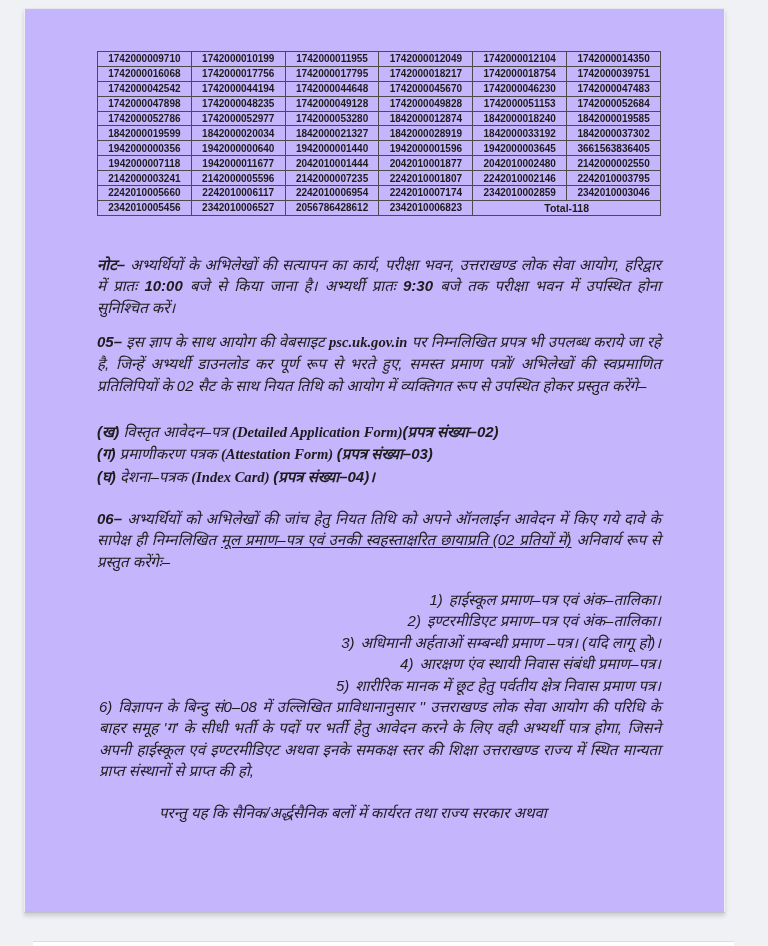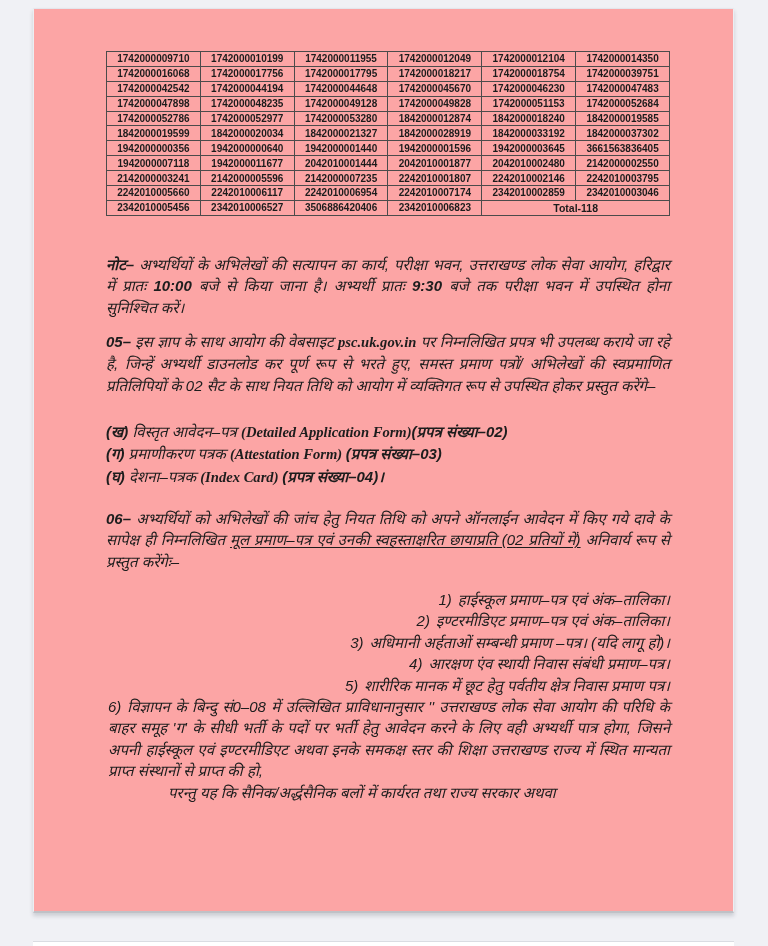--- a/index.html
+++ b/index.html
@@ -4,22 +4,22 @@
 <style>
   html,body{margin:0;padding:0;}
   body{
     width:768px;height:946px;
     background:#f0f1f5;
     font-family:"Liberation Sans",sans-serif;
     overflow:hidden;position:relative;
   }
   .viewer{position:absolute;inset:0;}
   .page{
-    position:absolute;left:33px;top:8px;width:701px;height:905px;
-    background:#fca5a5;
+    position:absolute;left:24px;top:8px;width:701px;height:905px;
+    background:#c4b5fd;
     border-top:1px solid #e4e6ec;
     border-left:1px solid #eceef2;
     border-right:1px solid #eceef2;
     border-bottom:2px solid #bfc1c6;
     box-shadow:0 3px 4px rgba(40,44,60,0.18);
     box-sizing:border-box;
   }
   .next-page{
     position:absolute;left:33px;top:941px;width:701px;height:5px;
     background:#ffffff;border-top:1px solid #dadce2;
@@ -44,21 +44,21 @@
     font-style:italic;
   }
   .s-b{font-weight:700;}
   .s-bs{font-weight:700;font-family:"Liberation Serif",serif;font-size:14.6px;}
   .s-u{text-decoration:underline;text-underline-offset:2px;}
   .form-item{white-space:nowrap;text-align:left;}
   .doc-item{margin-left:25px;text-align:right;}
   .doc-item.wide{margin-left:2px;text-align:justify;}
   .doc-num{margin-right:6px;}
   .proviso-line{white-space:nowrap;text-align:left;}
-  .proviso-line.l1{margin-left:62px;}
+  .proviso-line.l1{margin-left:62px;margin-top:20px;}
   .proviso-line.l2{margin-left:55px;}
 </style>
 </head>
 <body>
 
 <div class="viewer">
   <div class="page">
 
     <table class="rolls">
       <tbody id="rolls-body">
@@ -138,21 +138,21 @@
             <td>2242010005660</td>
             <td>2242010006117</td>
             <td>2242010006954</td>
             <td>2242010007174</td>
             <td>2342010002859</td>
             <td>2342010003046</td>
           </tr>
           <tr>
             <td>2342010005456</td>
             <td>2342010006527</td>
-            <td>3506886420406</td>
+            <td>2056786428612</td>
             <td>2342010006823</td>
             <td colspan="2" class="total">Total-118</td>
           </tr>
         </tbody>
     </table>
 
     <div class="para" style="top:245px;" id="sec-note"><span class="s-b">नोट– </span><span class="s-n">अभ्यर्थियों के अभिलेखों की सत्यापन का कार्य, परीक्षा भवन, उत्तराखण्ड लोक सेवा आयोग, हरिद्वार में प्रातः </span><span class="s-b">10:00</span><span class="s-n"> बजे से किया जाना है। अभ्यर्थी प्रातः </span><span class="s-b">9:30</span><span class="s-n"> बजे तक परीक्षा भवन में उपस्थित होना सुनिश्चित करें।</span></div>
 
     <div class="para" style="top:322px;" id="sec-05"><span class="s-b">05– </span><span class="s-n">इस ज्ञाप के साथ आयोग की वेबसाइट </span><span class="s-bs">psc.uk.gov.in</span><span class="s-n"> पर निम्नलिखित प्रपत्र भी उपलब्ध कराये जा रहे है, जिन्हें अभ्यर्थी डाउनलोड कर पूर्ण रूप से भरते हुए, समस्त प्रमाण पत्रों/ अभिलेखों की स्वप्रमाणित प्रतिलिपियों के 02 सैट के साथ नियत तिथि को आयोग में व्यक्तिगत रूप से उपस्थित होकर प्रस्तुत करेंगे–</span></div>
 

